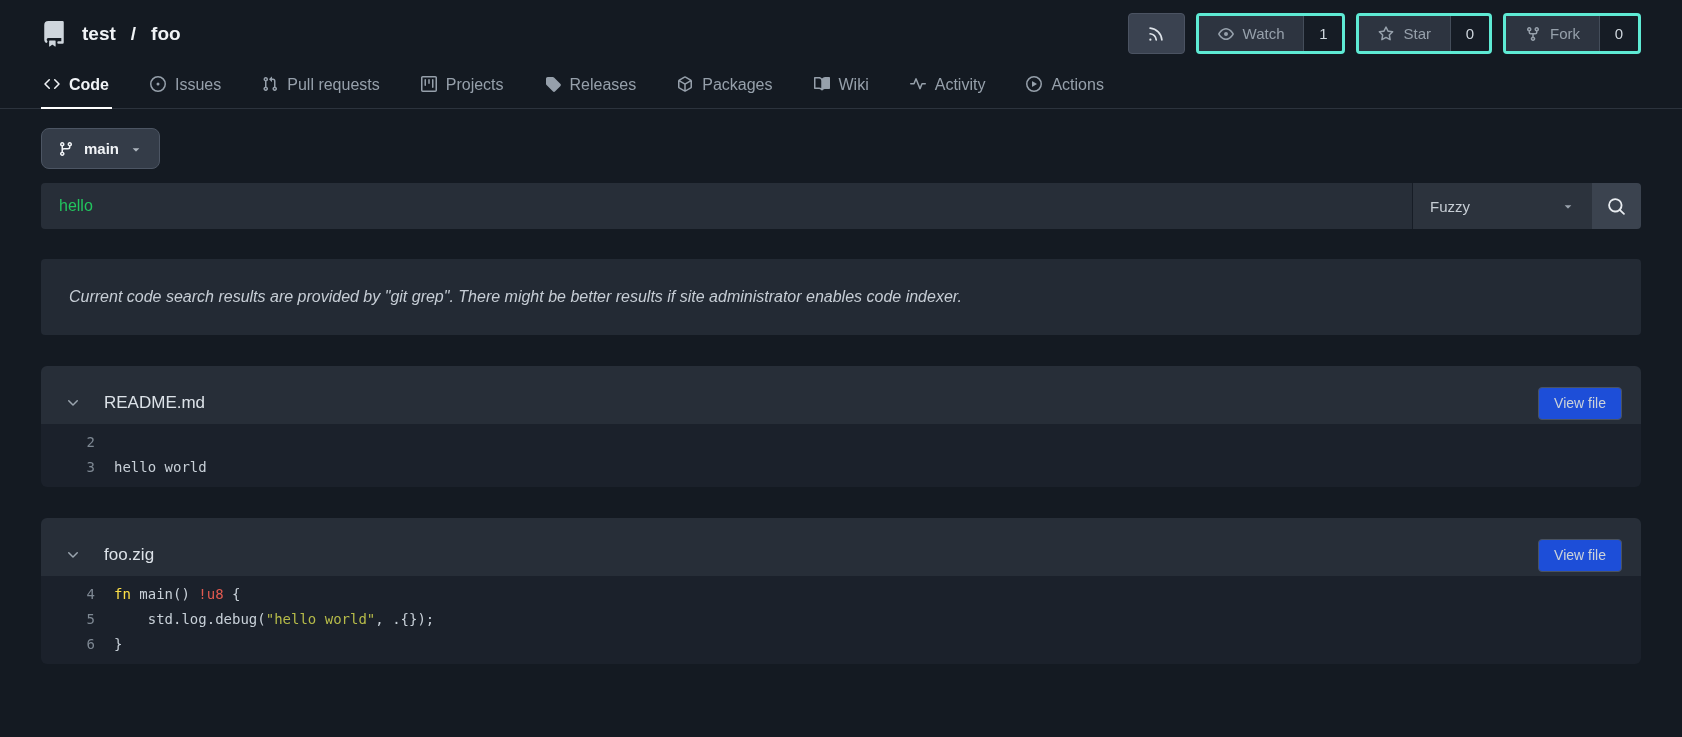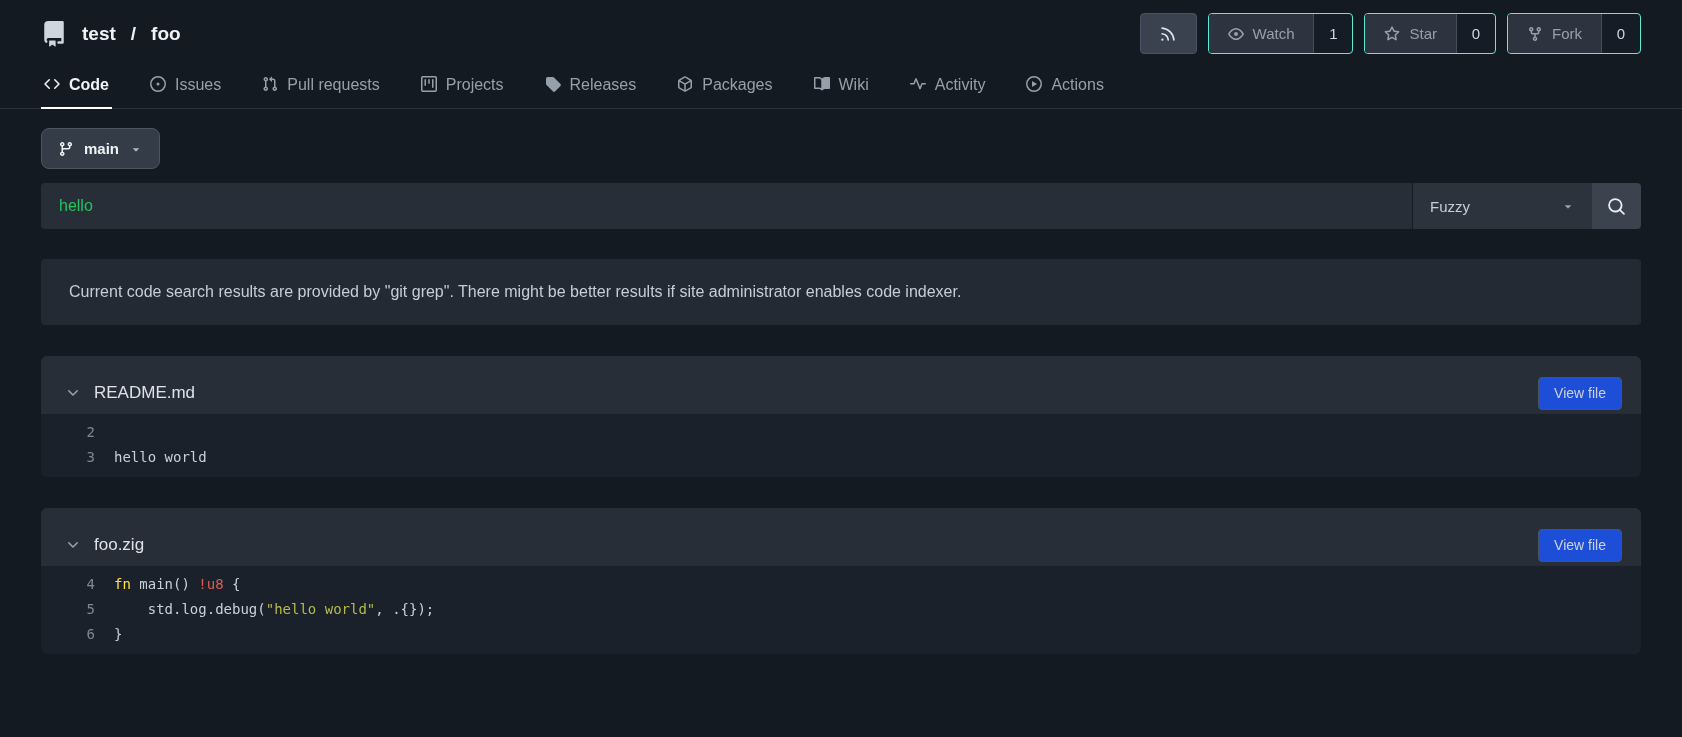--- a/index.html
+++ b/index.html
@@ -16,21 +16,21 @@
   
   .repo-header { display: flex; justify-content: space-between; align-items: center; margin-top: 13px; height: 41px; }
   .repo-title { display: flex; align-items: center; gap: 15px; font-size: 19px; font-weight: 700; color: #f0f3f6; }
   .repo-title .repo-icon { color: #cfd6dd; }
   .repo-title a { color: inherit; text-decoration: none; }
   .repo-actions { display: flex; align-items: stretch; gap: 11px; height: 41px; }
   .rss-btn {
     width: 57px; background: #3a4250; border: 1px solid #4b5362; border-radius: 4px;
     display: flex; align-items: center; justify-content: center; color: #dfe4ea; cursor: pointer;
   }
-  .btn-group { display: flex; border: 1px solid #5eead4; border-radius: 4px; overflow: hidden; background: #161c25; }
+  .btn-group { display: flex; border: 3px solid #5eead4; border-radius: 4px; overflow: hidden; background: #161c25; }
   .btn-group .gbtn {
     display: flex; align-items: center; gap: 9px; padding: 0 19px;
     background: #2d3440; color: #96a0ab; font-size: 15px; border: none;
     border-right: 1px solid #444d5a; cursor: pointer; font-family: inherit;
   }
   .btn-group .count {
     display: flex; align-items: center; justify-content: center;
     min-width: 38px; padding: 0 13px; color: #cfd6dd; font-size: 15px; cursor: pointer;
   }
 
@@ -64,30 +64,30 @@
     padding: 0 17px; color: #c6cdd4; font-size: 15px; cursor: pointer;
   }
   .fuzzy-select .caret { color: #9aa3ad; }
   .search-btn {
     width: 49px; background: #3b434f; border: none; display: flex;
     align-items: center; justify-content: center; color: #e8ecf0; cursor: pointer;
   }
 
   
   .notice {
-    margin-top: 30px; height: 66px; background: #232a34; border-radius: 4px;
+    margin-top: 30px; height: 76px; background: #232a34; border-radius: 4px;
     display: flex; align-items: center; padding: 0 28px;
-    color: #c6cdd5; font-size: 16px;
+    color: #c6cdd5; font-size: 16px; font-style: italic;
   }
 
   
   .result { margin-top: 31px; border-radius: 6px; overflow: hidden; }
   .result-header {
     height: 58px; background: #272e38; display: flex; align-items: center;
-    padding: 16px 19px 0 24px; gap: 13px;
+    padding: 16px 19px 0 24px; gap: 23px;
   }
   .chev { color: #9aa4ae; cursor: pointer; }
   .filename { font-size: 17px; color: #dce2e8; cursor: pointer; }
   .view-btn {
     margin-left: auto; height: 33px; padding: 0 15px;
     background: #1d4ed8; border: 1px solid #4a5361; border-radius: 4px;
     color: #ccd3da; font-size: 14px; cursor: pointer; font-family: inherit;
   }
   .result-body { background: #1b212b; padding: 6px 0 7px; }
   .code-line { display: flex; line-height: 25px; font-family: "DejaVu Sans Mono", monospace; font-size: 14px; }

